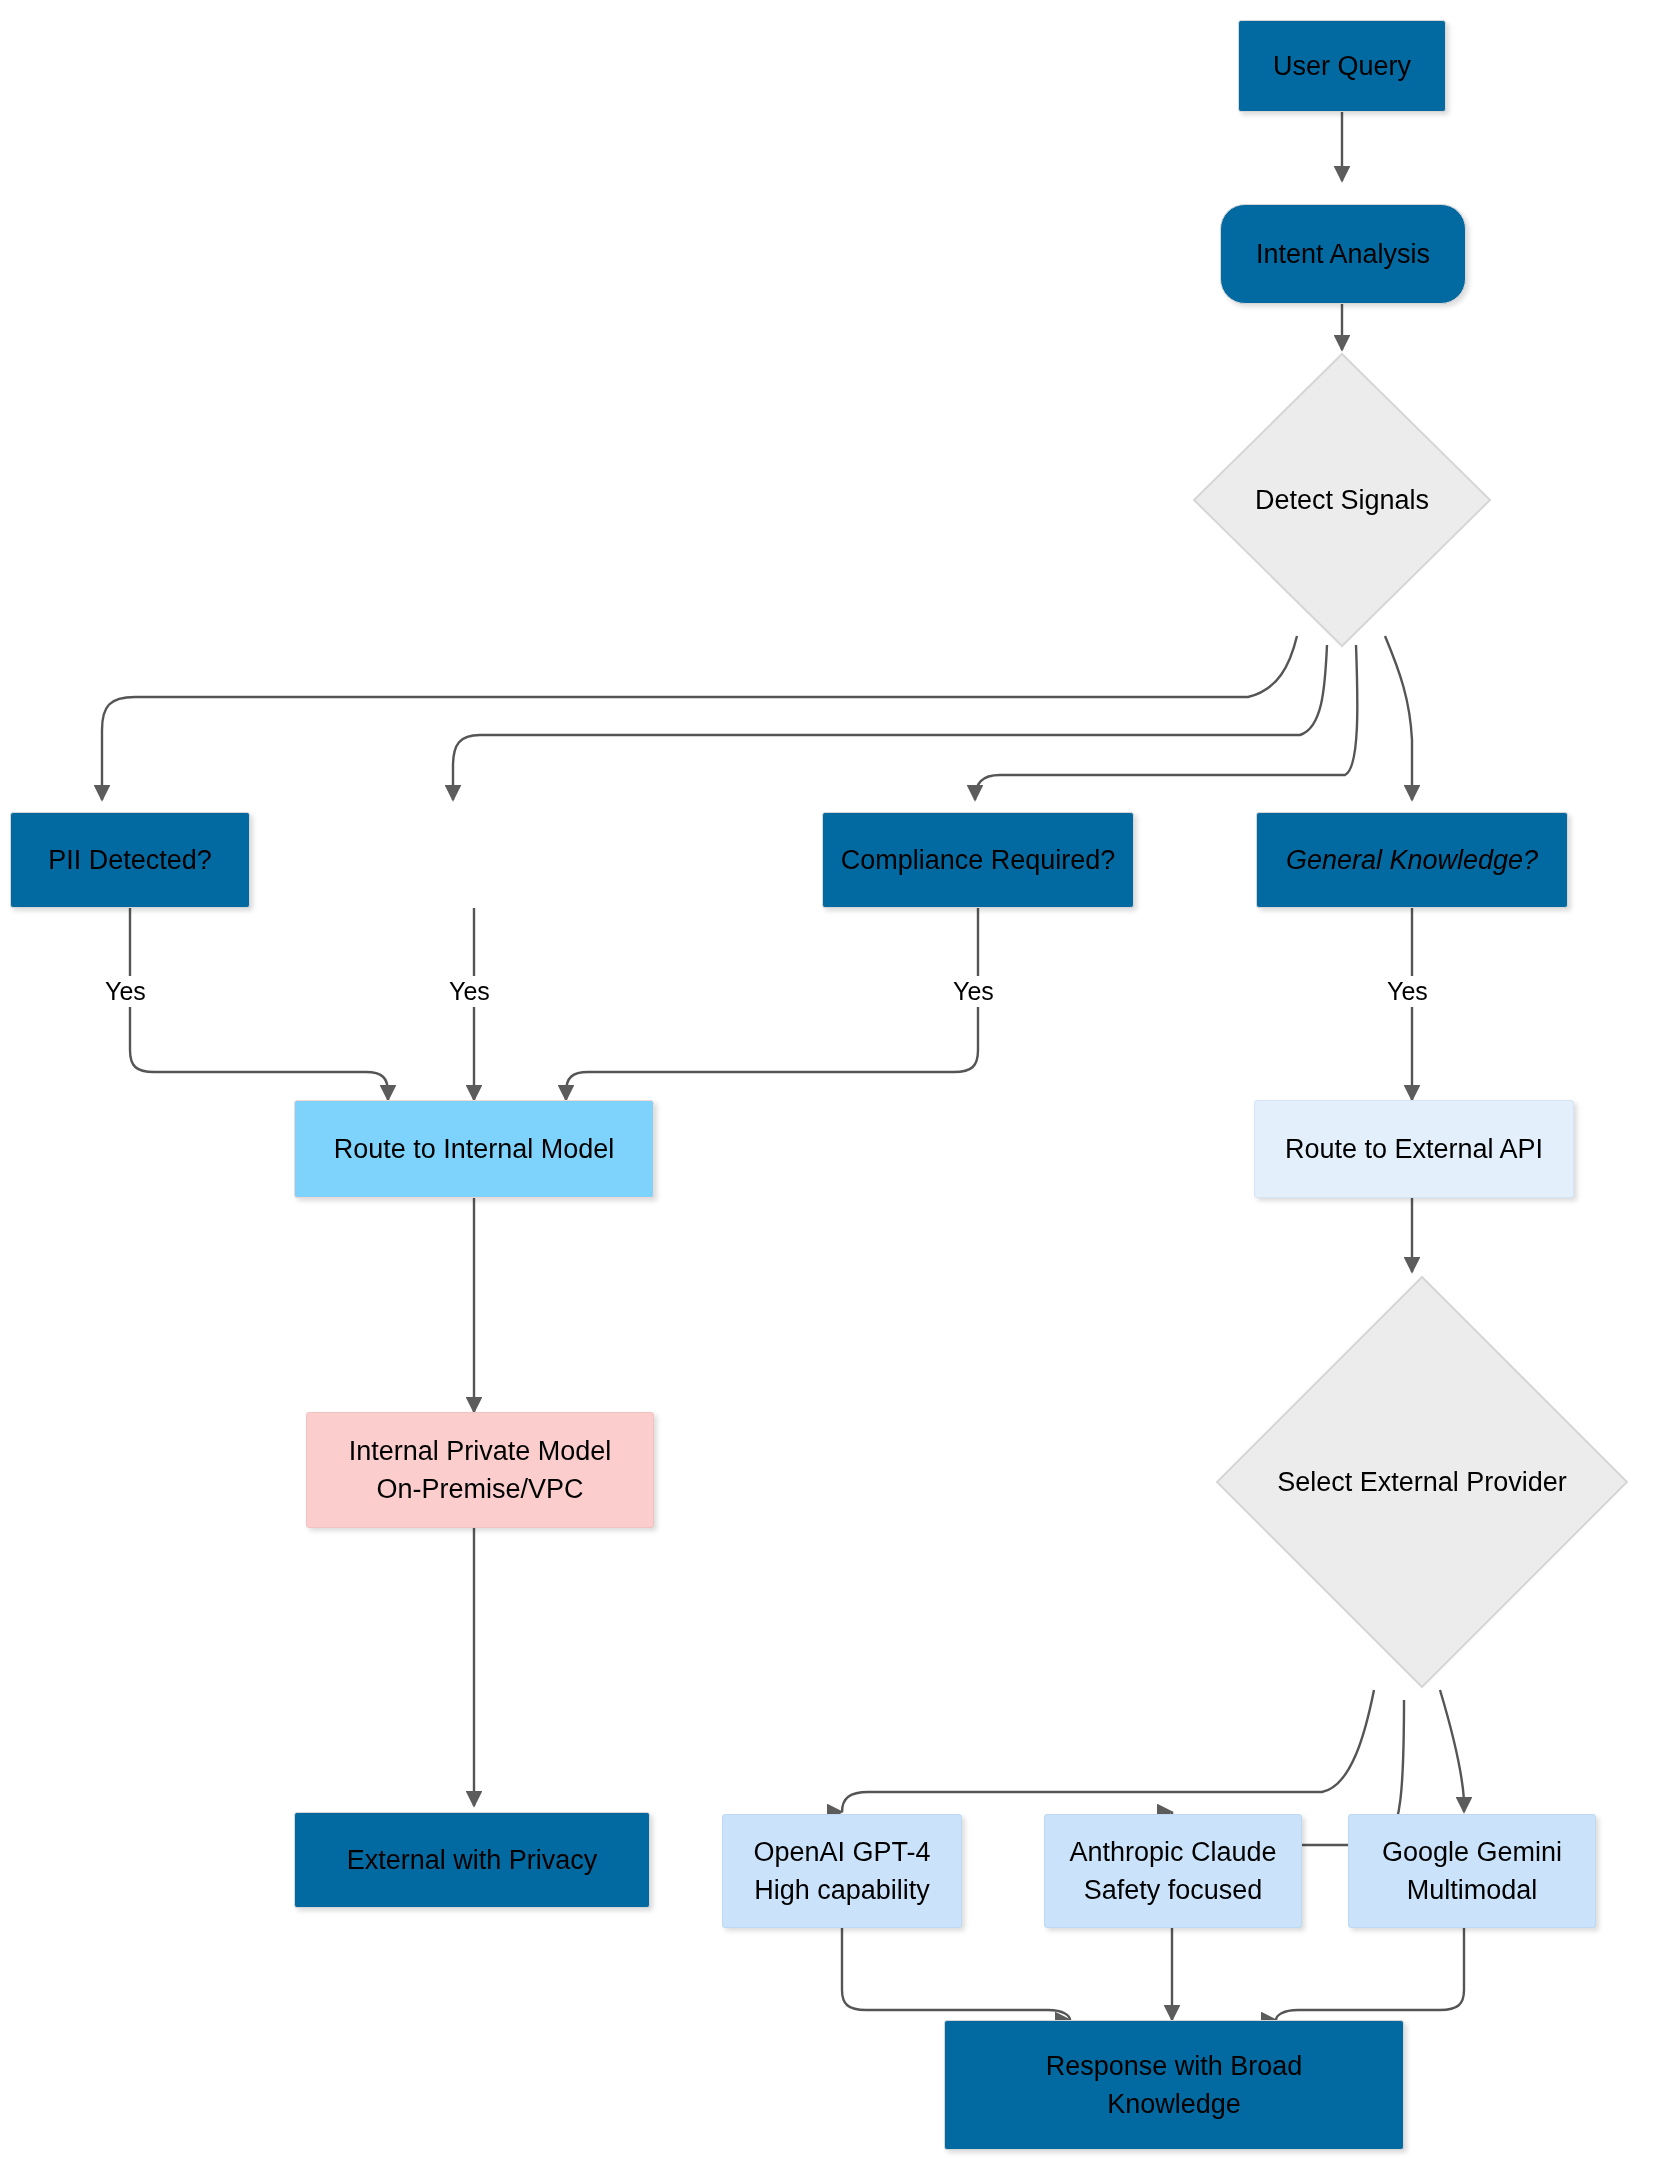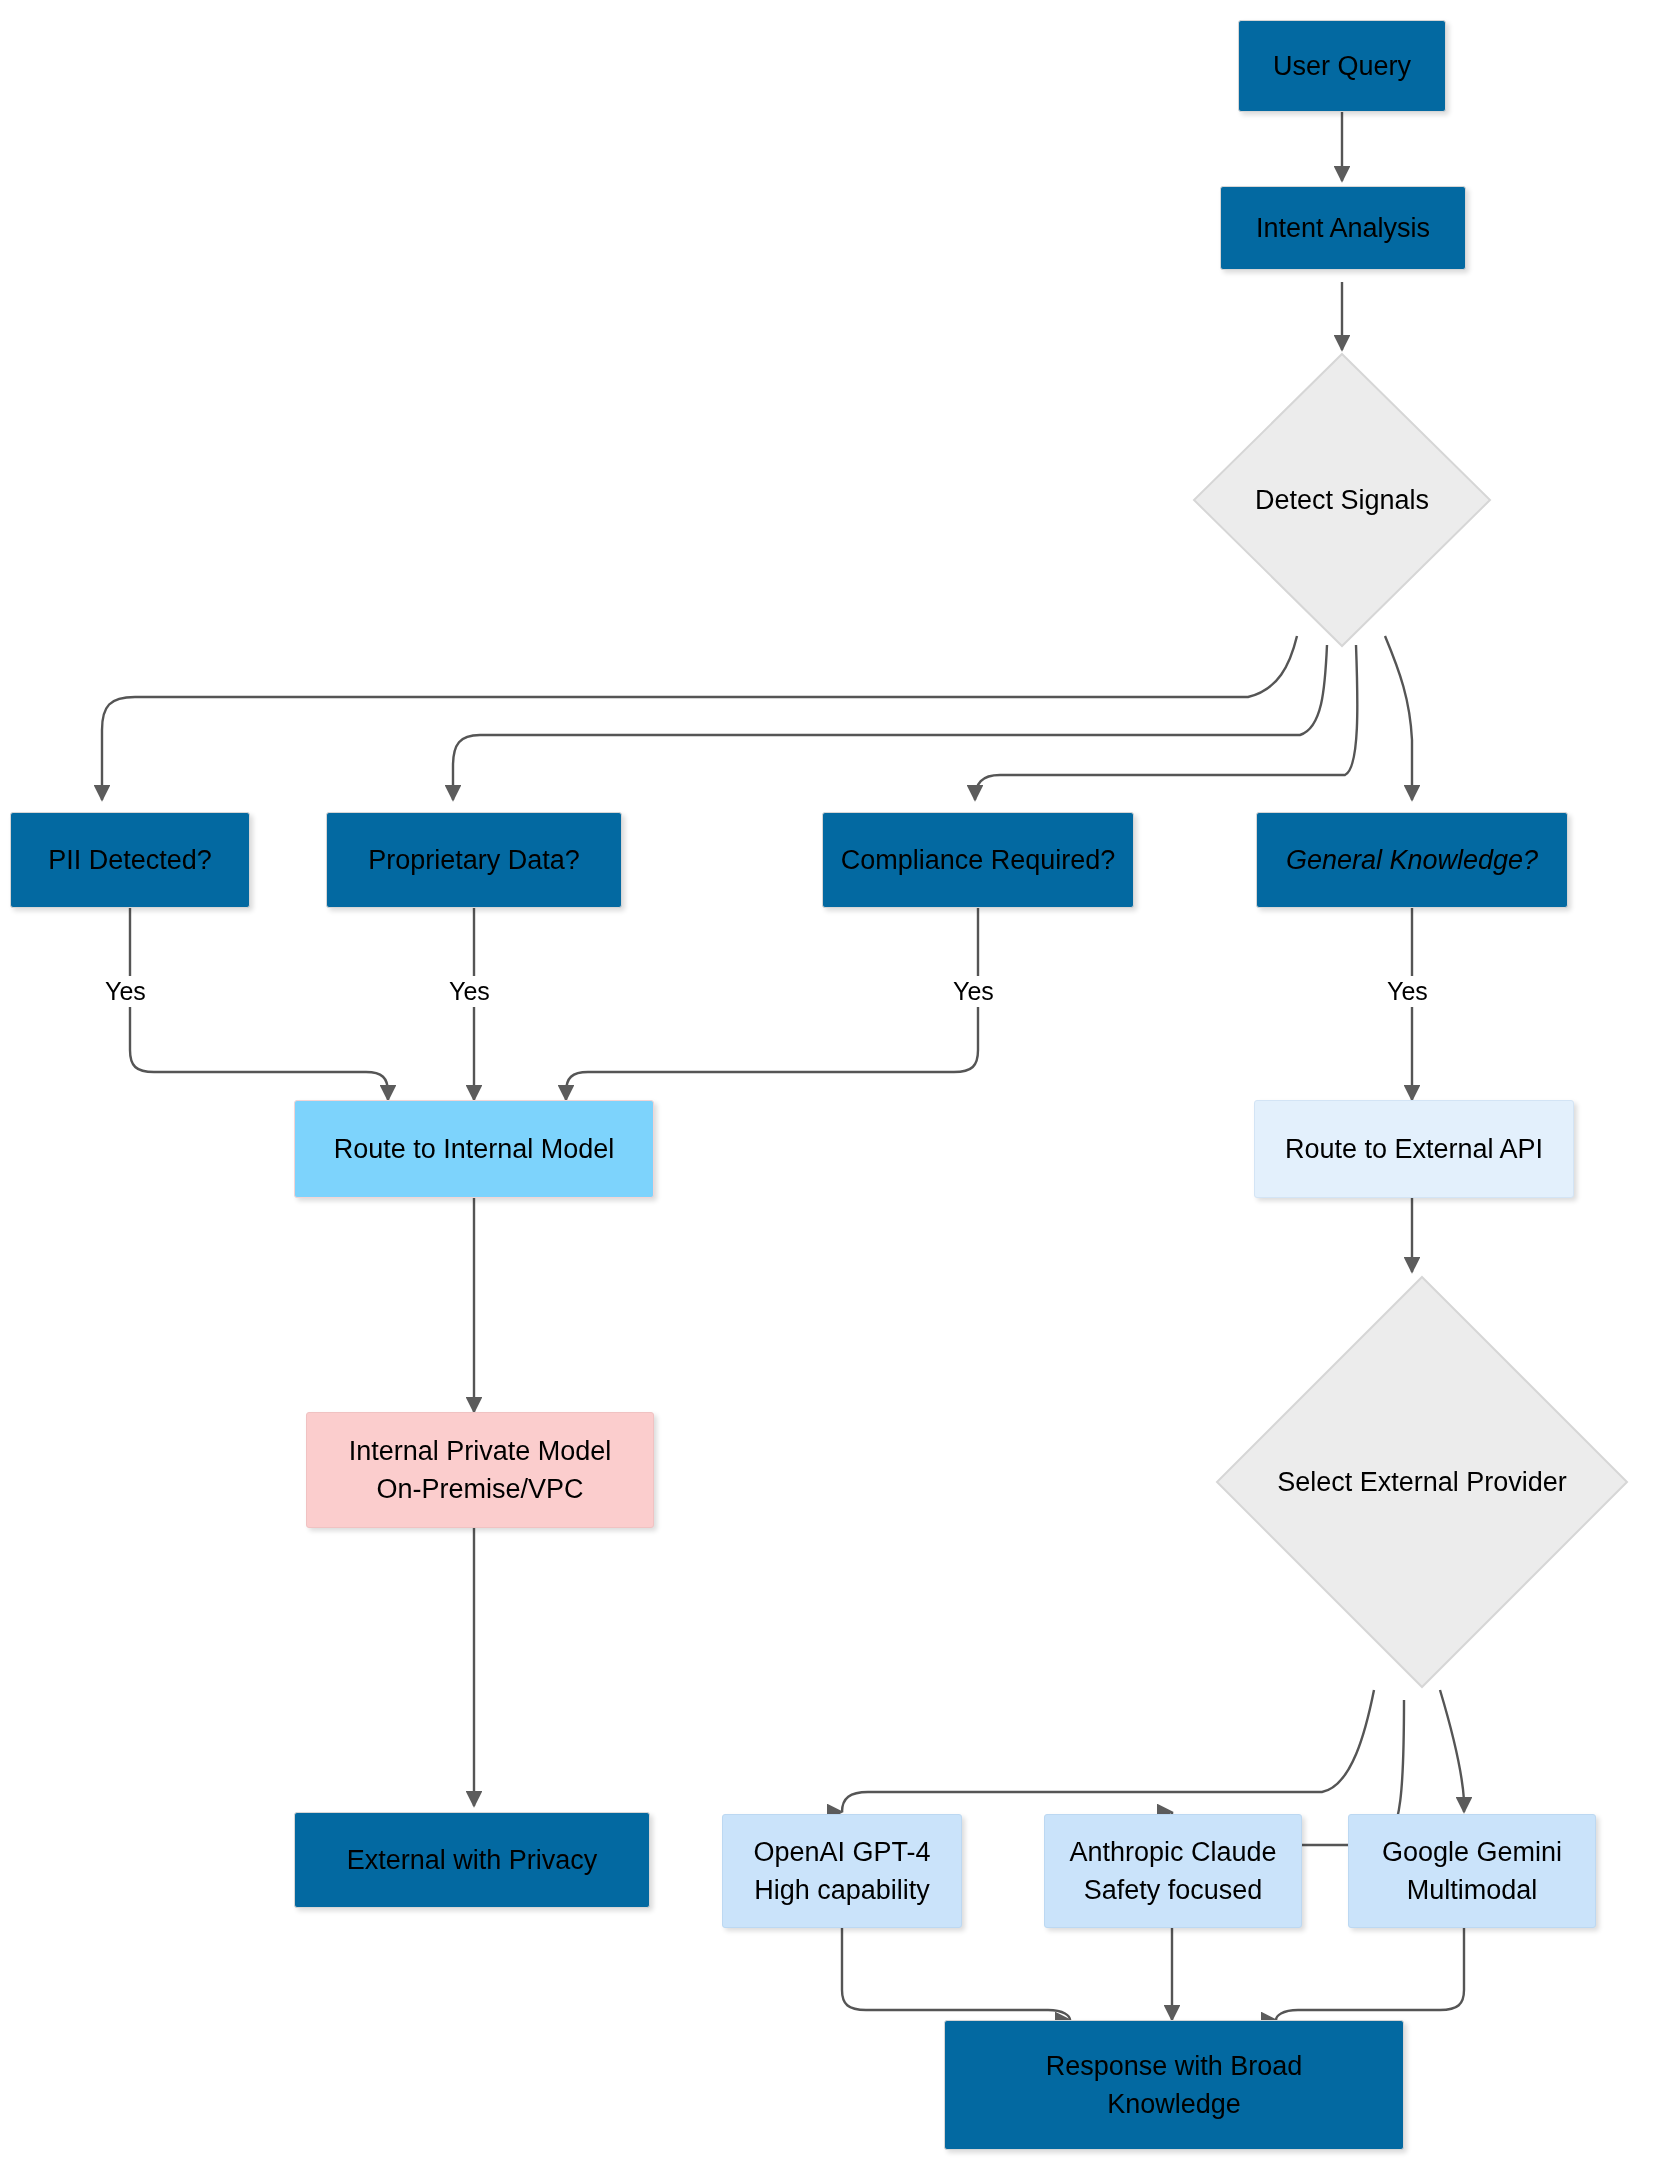--- a/index.html
+++ b/index.html
@@ -145,38 +145,35 @@
       <path d="M 1172 1928 L 1172 2020"></path>
 
       <path d="M 1464 1928 L 1464 1990 C 1464 2004, 1458 2010, 1440 2010 L 1298 2010 C 1282 2010, 1276 2016, 1276 2020 L 1276 2020"></path>
     </g>
   </svg>
 
   <div class="node proc" style="left:1238px; top:20px; width:208px; height:92px;">
     <span class="lines">User Query</span>
   </div>
 
-  <div class="node proc" style="left:1220px; top:186px; width:246px; height:84px;">
+  <div class="node proc" style="left:1220px; top:204px; width:246px; height:100px;border-radius:25px;">
     <span class="lines">Intent Analysis</span>
   </div>
 
   <div class="diamond" style="left:1190px; top:350px; width:304px; height:300px;">
     <svg class="shape" viewBox="0 0 304 300">
       <polygon points="152,4 300,150 152,296 4,150" fill="#ececec" stroke="#d6d6d6" stroke-width="2"></polygon>
     </svg>
     <span class="dlabel">Detect Signals</span>
   </div>
 
   <div class="node proc" style="left:10px; top:812px; width:240px; height:96px;">
     <span class="lines">PII Detected?</span>
   </div>
 
-  <div class="node proc" style="left:326px; top:812px; width:296px; height:96px;">
-    <span class="lines">Proprietary Data?</span>
-  </div>
 
   <div class="node proc" style="left:822px; top:812px; width:312px; height:96px;">
     <span class="lines">Compliance Required?</span>
   </div>
 
   <div class="node proc" style="left:1256px; top:812px; width:312px; height:96px;font-style:italic;">
     <span class="lines">General Knowledge?</span>
   </div>
 
   <span class="edge-label" style="left:100px; top:976px;">Yes</span>

